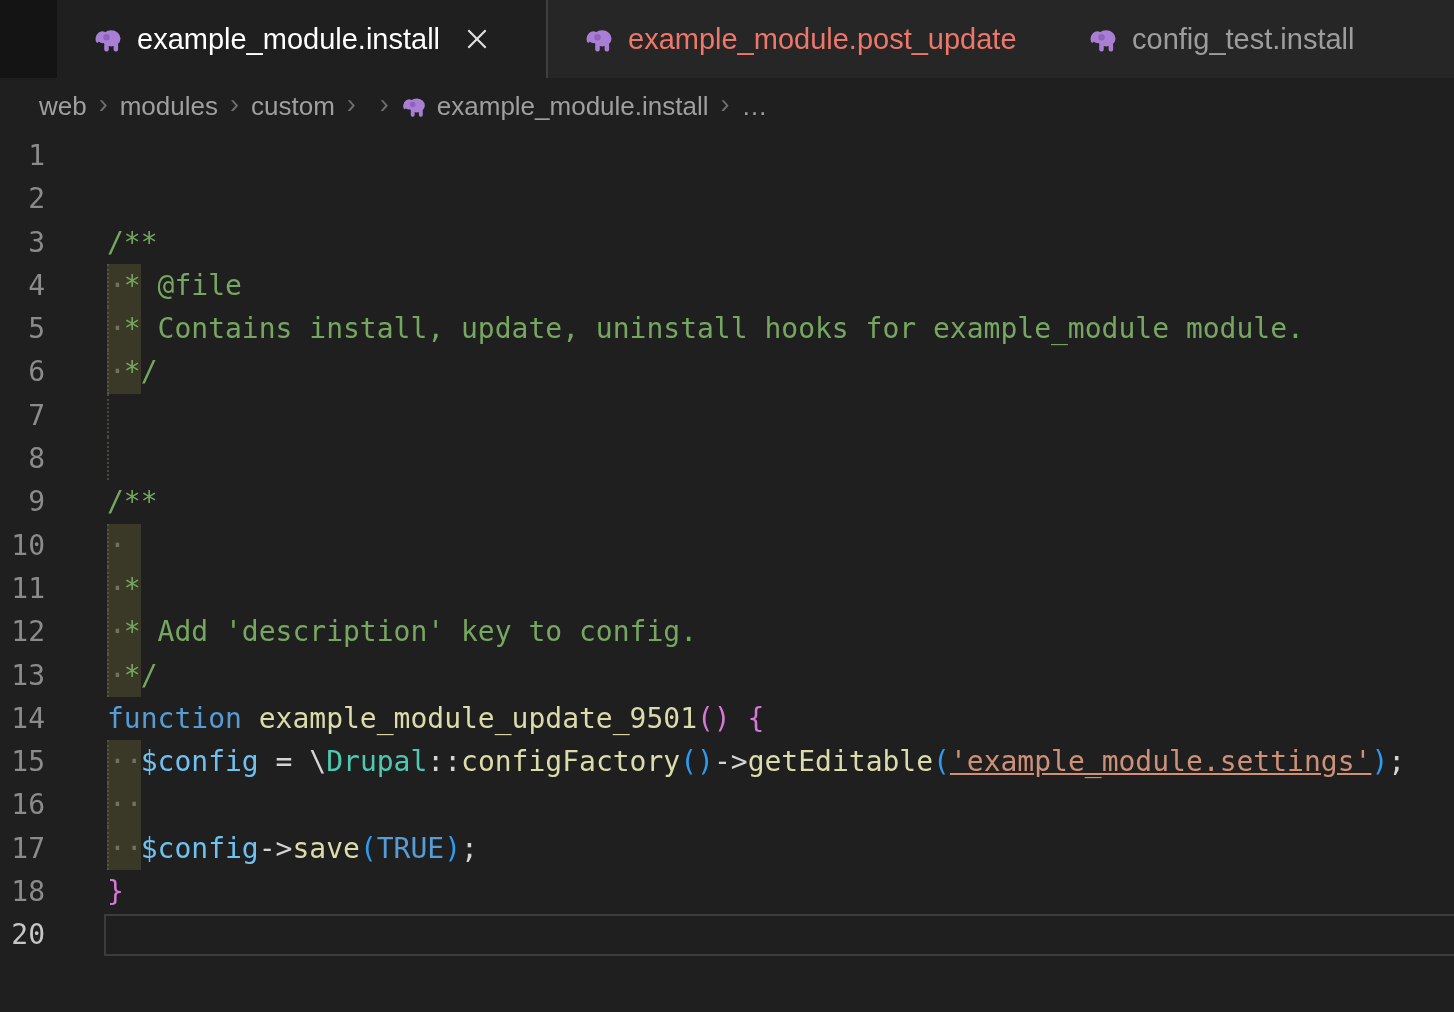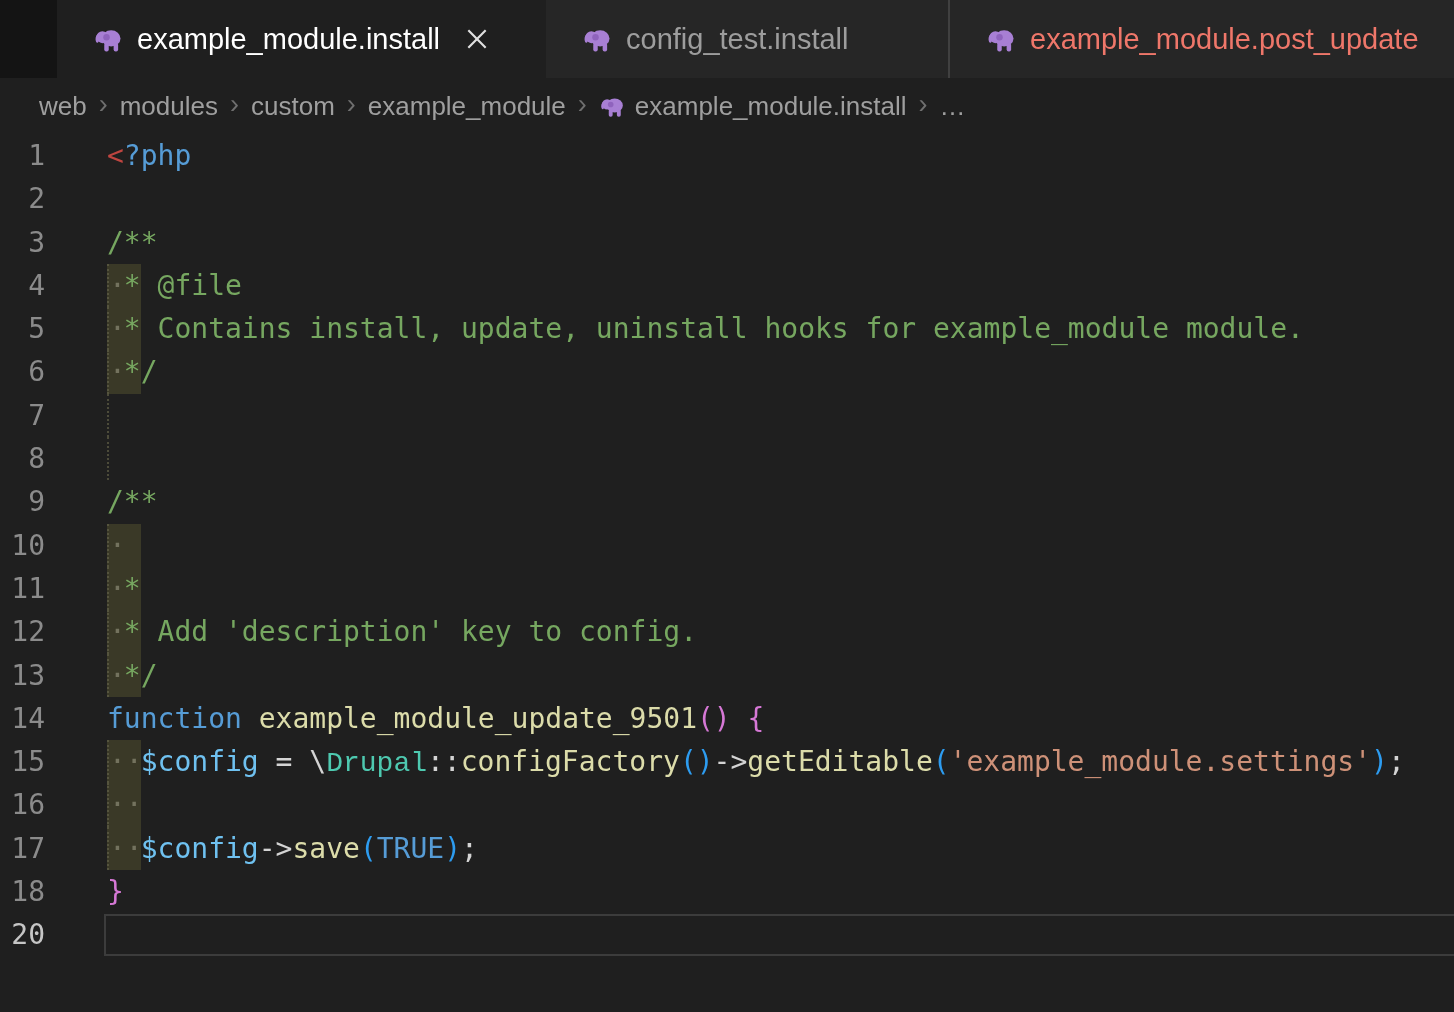--- a/index.html
+++ b/index.html
@@ -74,22 +74,22 @@
     white-space:pre;
     color:var(--op);
     position:relative; z-index:2;
   }
   .tk-tagRed { color:var(--tagRed); }
   .tk-kw     { color:var(--kw); }
   .tk-comment{ color:var(--comment); }
   .tk-fn     { color:var(--fn); }
   .tk-var    { color:var(--var); }
   .tk-op     { color:var(--op); }
-  .tk-str    { color:var(--str); }
-  .tk-cls    { color:var(--cls);font-family:Liberation Mono, monospace; }
+  .tk-str    { color:var(--str);text-decoration:underline; }
+  .tk-cls    { color:var(--cls); }
   .tk-brOrchid { color:var(--brOrchid); }
   .tk-brBlue { color:var(--brBlue); }
 
   .indent-block {
     position:absolute; left:107px; top:0; bottom:0;
     background:var(--indent_bg);
     border-left:2px dotted var(--indent_edge);
     color:var(--dot);
     white-space:pre;
     z-index:1;
@@ -123,57 +123,56 @@
       <circle cx="10.8" cy="10.6" r="2.6" fill="#8f63bd"></circle>
     </svg>
     <span class="label">example_module.install</span>
     <button class="close">
       <svg width="26" height="26" viewBox="0 0 24 24">
           <path d="M4 4 L20 20 M20 4 L4 20" stroke="#e0e0e0" stroke-width="2" fill="none"></path>
         </svg>
     </button>
   </div>
 
+  <div class="tab t3">
+    <svg class="phpicon" viewBox="0 0 24 24">
+      <g fill="#a87fd4">
+        <ellipse cx="14.5" cy="11.5" rx="7.5" ry="6.5"></ellipse>
+        <circle cx="7.5" cy="10.5" r="4.8"></circle>
+        <path d="M3.6 8.2 C2.0 9.6 1.6 12.4 2.5 14.4 C3.0 15.4 4.3 15.1 4.4 14.0 C4.5 12.6 4.8 11.4 5.8 10.2 Z"></path>
+        <rect x="9" y="15" width="3.6" height="7" rx="1.6"></rect>
+        <rect x="16.5" y="15" width="3.6" height="7" rx="1.6"></rect>
+      </g>
+      <circle cx="10.8" cy="10.6" r="2.6" fill="#8f63bd"></circle>
+    </svg>
+    <span class="label">example_module.post_update</span>
+  </div>
+
   <div class="tab t2">
     <svg class="phpicon" viewBox="0 0 24 24">
       <g fill="#a87fd4">
         <ellipse cx="14.5" cy="11.5" rx="7.5" ry="6.5"></ellipse>
         <circle cx="7.5" cy="10.5" r="4.8"></circle>
         <path d="M3.6 8.2 C2.0 9.6 1.6 12.4 2.5 14.4 C3.0 15.4 4.3 15.1 4.4 14.0 C4.5 12.6 4.8 11.4 5.8 10.2 Z"></path>
         <rect x="9" y="15" width="3.6" height="7" rx="1.6"></rect>
         <rect x="16.5" y="15" width="3.6" height="7" rx="1.6"></rect>
       </g>
       <circle cx="10.8" cy="10.6" r="2.6" fill="#8f63bd"></circle>
     </svg>
     <span class="label">config_test.install</span>
   </div>
-
-  <div class="tab t3">
-    <svg class="phpicon" viewBox="0 0 24 24">
-      <g fill="#a87fd4">
-        <ellipse cx="14.5" cy="11.5" rx="7.5" ry="6.5"></ellipse>
-        <circle cx="7.5" cy="10.5" r="4.8"></circle>
-        <path d="M3.6 8.2 C2.0 9.6 1.6 12.4 2.5 14.4 C3.0 15.4 4.3 15.1 4.4 14.0 C4.5 12.6 4.8 11.4 5.8 10.2 Z"></path>
-        <rect x="9" y="15" width="3.6" height="7" rx="1.6"></rect>
-        <rect x="16.5" y="15" width="3.6" height="7" rx="1.6"></rect>
-      </g>
-      <circle cx="10.8" cy="10.6" r="2.6" fill="#8f63bd"></circle>
-    </svg>
-    <span class="label">example_module.post_update</span>
-  </div>
 </div>
 
 <div class="breadcrumb">
   <span class="crumb first">web</span>
   <span class="crumb-sep">›</span>
   <span class="crumb">modules</span>
   <span class="crumb-sep">›</span>
   <span class="crumb">custom</span>
   <span class="crumb-sep">›</span>
-  <span class="crumb">example_module</span>
   <span class="crumb-sep">›</span>
   <span class="crumb crumb-file">
     <svg class="crumb-icon" viewBox="0 0 24 24">
       <g fill="#a87fd4">
         <ellipse cx="14.5" cy="11.5" rx="7.5" ry="6.5"></ellipse>
         <circle cx="7.5" cy="10.5" r="4.8"></circle>
         <path d="M3.6 8.2 C2.0 9.6 1.6 12.4 2.5 14.4 C3.0 15.4 4.3 15.1 4.4 14.0 C4.5 12.6 4.8 11.4 5.8 10.2 Z"></path>
         <rect x="9" y="15" width="3.6" height="7" rx="1.6"></rect>
         <rect x="16.5" y="15" width="3.6" height="7" rx="1.6"></rect>
       </g>
@@ -181,21 +180,20 @@
     </svg>
     <span>example_module.install</span>
   </span>
   <span class="crumb-sep">›</span>
   <span class="crumb">…</span>
 </div>
 
 <div class="editor">
     <div class="line">
       <div class="ln">1</div>
-      <div class="code"><span class="tk-tagRed">&lt;</span><span class="tk-kw">?php</span></div>
     </div>
     <div class="line">
       <div class="ln">2</div>
       <div class="code"></div>
     </div>
     <div class="line">
       <div class="ln">3</div>
       <div class="code"><span class="tk-comment">/**</span></div>
     </div>
     <div class="line">

